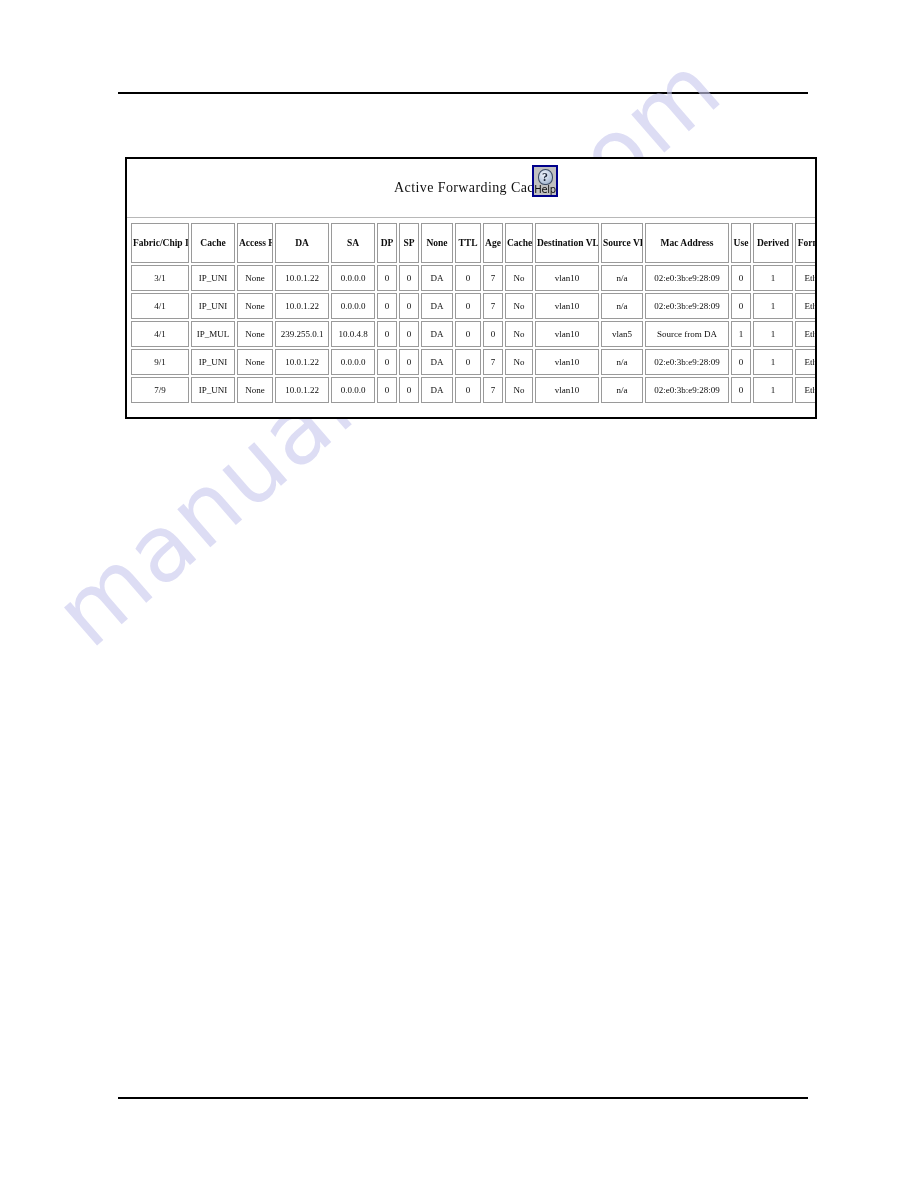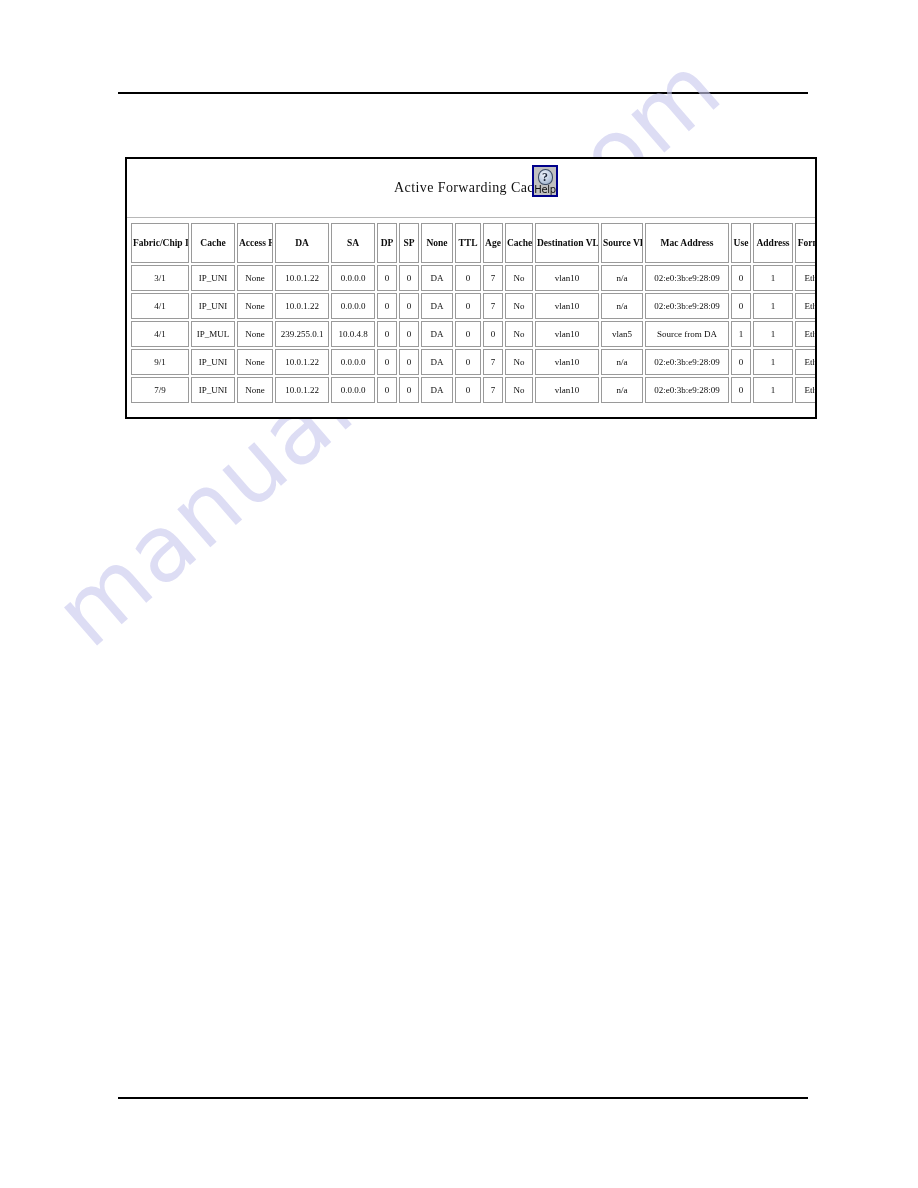--- a/index.html
+++ b/index.html
@@ -218,21 +218,21 @@
           <th>DP</th>
           <th>SP</th>
           <th>None</th>
           <th>TTL</th>
           <th>Age</th>
           <th>Cache</th>
           <th>Destination VLAN</th>
           <th>Source VLAN</th>
           <th>Mac Address</th>
           <th>Use</th>
-          <th>Address</th>
+          <th>Derived</th>
           <th>Format</th>
         </tr>
       </thead>
       <tbody>
         <tr>
           <td>3/1</td>
           <td>IP_UNI</td>
           <td>None</td>
           <td>10.0.1.22</td>
           <td>0.0.0.0</td>

